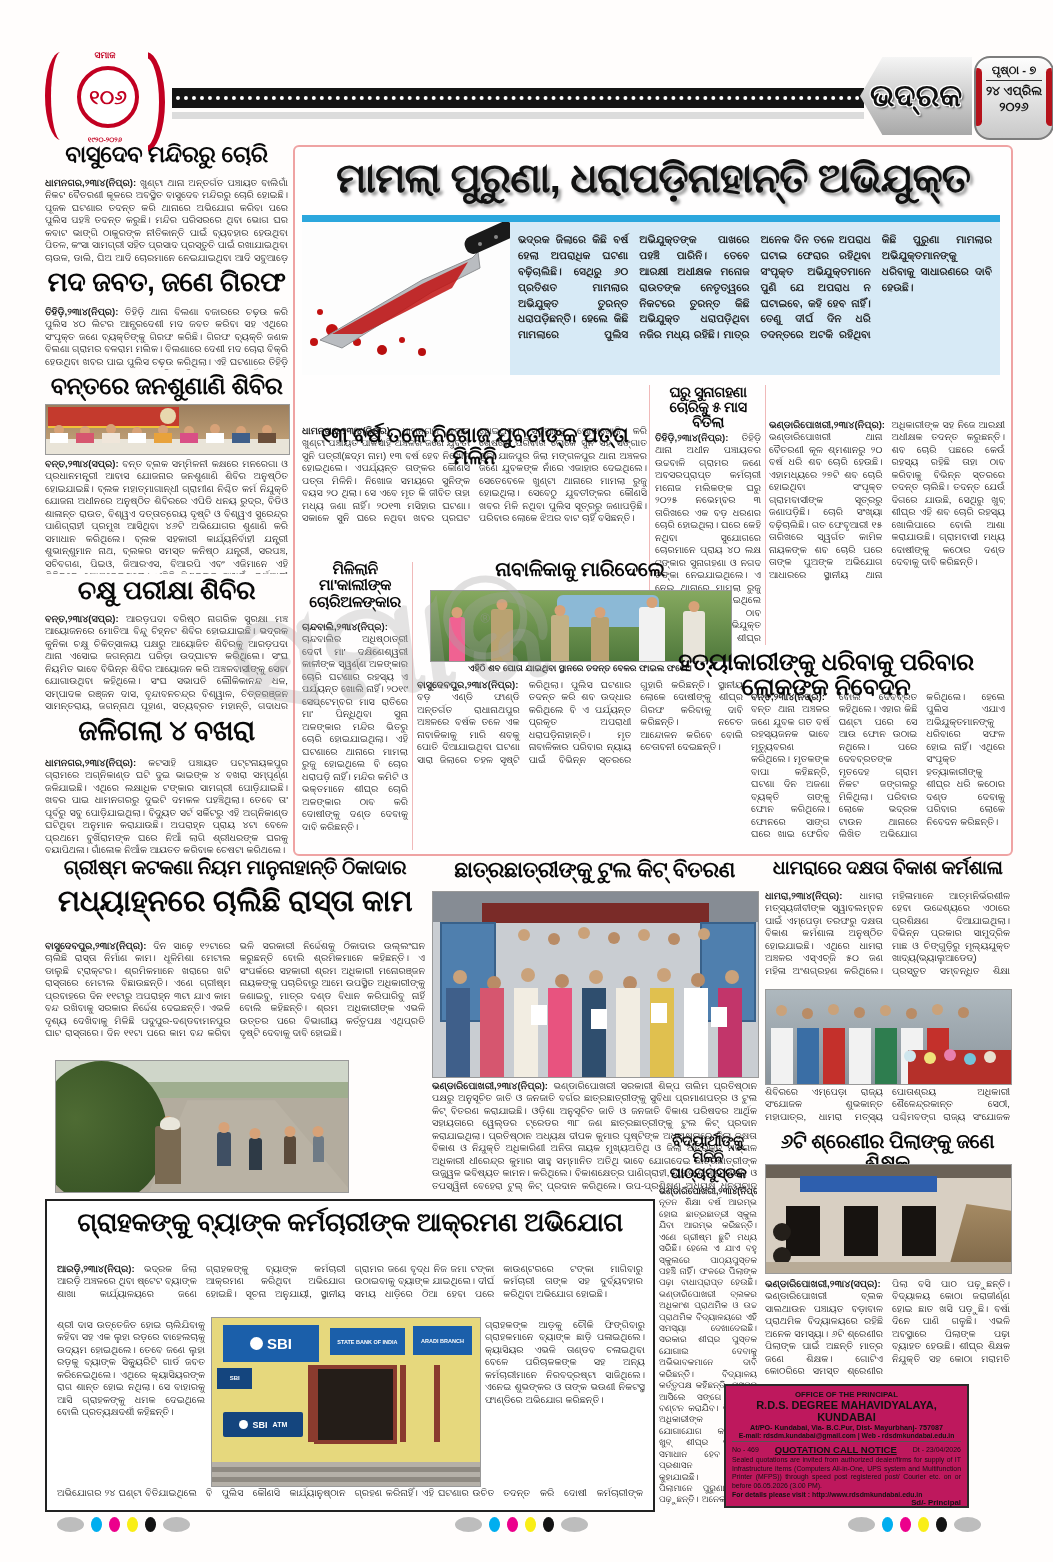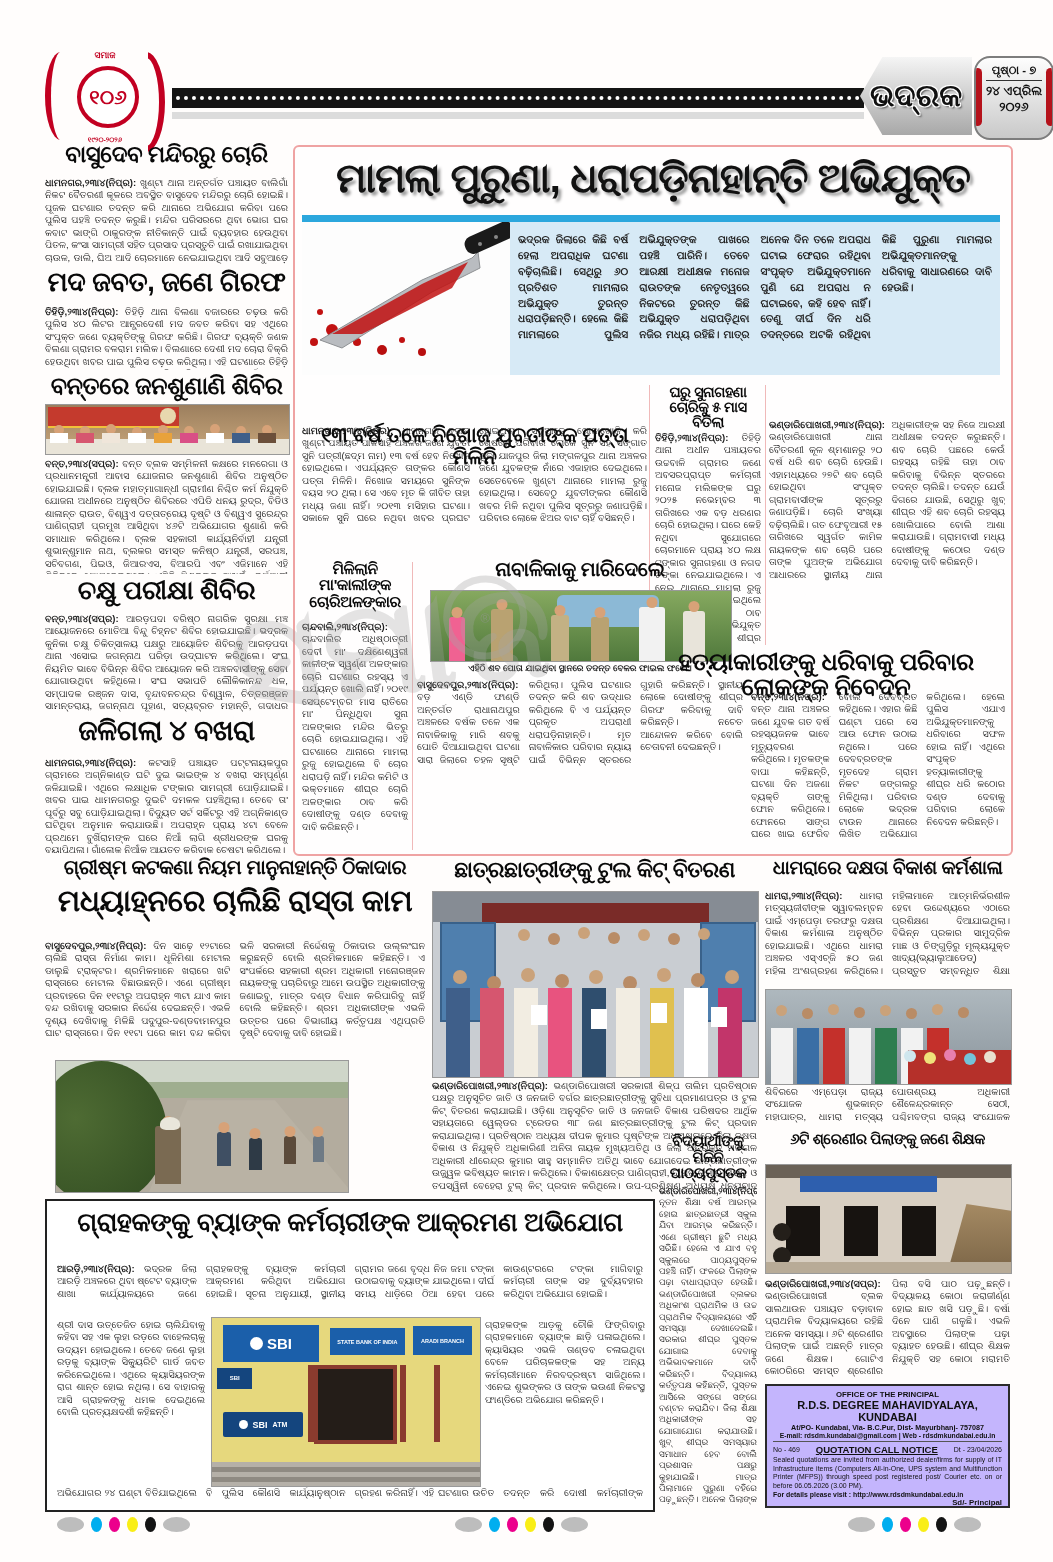--- a/index.html
+++ b/index.html
@@ -46,21 +46,21 @@
   .leadtxt{position:absolute;left:216px;right:8px;top:10px;bottom:6px;column-count:4;column-gap:11px;
            font-size:10.6px;font-weight:700;line-height:1.5;text-align:justify;color:#222;overflow:hidden;}
   .vrule{position:absolute;width:1px;background:#f0b9b9;}
   
   .ph{position:absolute;overflow:hidden;border:1px solid #999;}
   .fig{position:absolute;border-radius:3px 3px 0 0;}
   .fig::before{content:"";position:absolute;top:-10px;left:50%;transform:translateX(-50%);
                width:11px;height:11px;border-radius:50%;background:#d7a278;}
   .cap{font-size:8.8px;font-weight:700;text-align:center;color:#222;}
   
-  .notice{left:765px;top:1384px;width:245px;height:124px;border:2px solid #2b2b2b;background:#c4b5fd;
+  .notice{left:724px;top:1384px;width:245px;height:124px;border:2px solid #2b2b2b;background:#be185d;
           padding:4px 6px;box-sizing:border-box;text-align:center;}
   .nt-office{font-size:7.8px;font-weight:700;}
   .nt-college{font-size:11px;font-weight:900;}
   .nt-addr{font-size:7.2px;font-weight:700;}
   .nt-email{font-size:6.8px;font-weight:700;border-bottom:1px solid #555;padding-bottom:2px;margin-bottom:2px;}
   .nt-line{display:flex;justify-content:space-between;align-items:center;font-size:7px;margin:1px 0;}
   .nt-title{font-size:9.5px;font-weight:900;text-decoration:underline;}
   .nt-body{font-size:6.9px;text-align:justify;line-height:1.25;}
   .nt-visit{font-size:6.9px;font-weight:700;text-align:left;}
   .nt-sign{font-size:7.8px;font-weight:800;text-align:right;}
@@ -262,21 +262,21 @@
   <div class="abs body c2" style="left:765px;top:1086px;width:245px;height:42px;">
     <span>ଶିବିରରେ ଏମ୍‌ପେଡ଼ା ରାଜ୍ୟ ସଂଯୋଜକ ଶୁଭକାନ୍ତ ମହାପାତ୍ର, ଧାମରା ମତ୍ସ୍ୟ ପୋତାଶ୍ରୟ ଅଧିକାରୀ ଶୈଳେନ୍ଦ୍ରକାନ୍ତ ସେଠୀ, ପଶ୍ଚିମବଙ୍ଗ ରାଜ୍ୟ ସଂଯୋଜକ ଅତନୁ ରାୟ, ଦେବପ୍ରସାଦ ଆଚାର୍ଯ୍ୟ, ପ୍ରଭାତ କୁମାର ବେହେରା, ଧାମରା ମହକୁମା ସଂଘ ସମ୍ପାଦକ ସୁଦର୍ଶନ ଲେଙ୍କା, ସଭାପତି ଅଶୋକ ଜେନା, ପ୍ରଫୁଲ୍ଲ ମଣ୍ଡଳ, ଉପଦେଷ୍ଟା ଅଭିମନ୍ୟୁ ରାଉତ ଯୋଗ ଦେଇଥିଲେ।</span>
   </div>
 
   <div class="abs hl" style="left:659px;top:1133px;width:98px;font-size:15px;">ବିଦ୍ୟାର୍ଥୀଙ୍କୁ ମିଳିନି ପାଠ୍ୟପୁସ୍ତକ</div>
   <div class="abs body" style="left:659px;top:1186px;width:98px;height:320px;font-size:8.8px;">
     <b class="dl">ଭଣ୍ଡାରିପୋଖରୀ,୨୩ା୪(ନିପ୍ର):</b>
     <span>ନୂତନ ଶିକ୍ଷା ବର୍ଷ ଆରମ୍ଭ ହୋଇ ଛାତ୍ରଛାତ୍ରୀ ସ୍କୁଲ ଯିବା ଆରମ୍ଭ କରିଛନ୍ତି। ଏଣେ ଗ୍ରୀଷ୍ମ ଛୁଟି ମଧ୍ୟ ସରିଛି। ହେଲେ ଏ ଯାଏ ବହୁ ସ୍କୁଲରେ ପାଠ୍ୟପୁସ୍ତକ ପହଞ୍ଚି ନାହିଁ। ଫଳରେ ପିଲାଙ୍କ ପଢ଼ା ବାଧାପ୍ରାପ୍ତ ହେଉଛି। ଭଣ୍ଡାରିପୋଖରୀ ବ୍ଲକର ଅଧିକାଂଶ ପ୍ରାଥମିକ ଓ ଉଚ୍ଚ ପ୍ରାଥମିକ ବିଦ୍ୟାଳୟରେ ଏହି ସମସ୍ୟା ଦେଖାଦେଇଛି। ସରକାର ଶୀଘ୍ର ପୁସ୍ତକ ଯୋଗାଇ ଦେବାକୁ ଅଭିଭାବକମାନେ ଦାବି କରିଛନ୍ତି। ବିଦ୍ୟାଳୟ କର୍ତ୍ତୃପକ୍ଷ କହିଛନ୍ତି, ପୁସ୍ତକ ଆସିଲେ ସଙ୍ଗେ ସଙ୍ଗେ ବଣ୍ଟନ କରାଯିବ। ଜିଲା ଶିକ୍ଷା ଅଧିକାରୀଙ୍କ ସହ ଯୋଗାଯୋଗ କରାଯାଉଛି। ଖୁବ୍ ଶୀଘ୍ର ସମସ୍ୟାର ସମାଧାନ ହେବ ବୋଲି ପ୍ରଶାସନ ପକ୍ଷରୁ କୁହାଯାଇଛି। ମାତ୍ର ପିଲାମାନେ ପୁରୁଣା ବହିରେ ପଢ଼ୁଛନ୍ତି। ଅନେକ ପିଲାଙ୍କ ପାଖରେ ବହି ନାହିଁ। ଏଭଳି ଅବସ୍ଥା ଲାଗି ରହିଲେ ପରୀକ୍ଷା ଫଳ ଉପରେ ପ୍ରଭାବ ପଡ଼ିବ ବୋଲି ଅଭିଭାବକ କହିଛନ୍ତି।</span>
   </div>
 
-  <div class="abs hl" style="left:765px;top:1131px;width:245px;font-size:15px;">୬ଟି ଶ୍ରେଣୀର ପିଲାଙ୍କୁ ଜଣେ ଶିକ୍ଷକ</div>
+  <div class="abs hl" style="left:765px;top:1131px;width:245px;font-size:20px;">୬ଟି ଶ୍ରେଣୀର ପିଲାଙ୍କୁ ଜଣେ ଶିକ୍ଷକ</div>
   <div class="ph" style="left:765px;top:1164px;width:245px;height:108px;background:#d8cfc2;">
     <div class="p" style="left:0;top:0;width:100%;height:12%;background:#6b6257;"></div>
     <div class="p" style="left:14%;top:10%;width:56%;height:15%;background:#2e5fae;"></div>
     <div class="p" style="left:8%;bottom:16%;width:14%;height:46%;background:#171310;box-shadow:58px 0 0 #171310,116px 0 0 #171310;"></div>
     <div class="p" style="left:3%;bottom:30%;width:18px;height:18px;border-radius:50%;background:#241f1a;box-shadow:0 24px 0 #241f1a;"></div>
     <div class="p" style="right:0;bottom:0;width:26%;height:64%;background:linear-gradient(180deg,#a58a63,#7b6547);clip-path:polygon(30% 0,100% 10%,100% 100%,0 100%);"></div>
     <div class="p" style="left:0;bottom:0;width:100%;height:10%;background:#b8ab97;"></div>
   </div>
   <div class="abs body c2" style="left:765px;top:1278px;width:245px;height:102px;">
     <b class="dl">ଭଣ୍ଡାରିପୋଖରୀ,୨୩ା୪(ସପ୍ର):</b>

